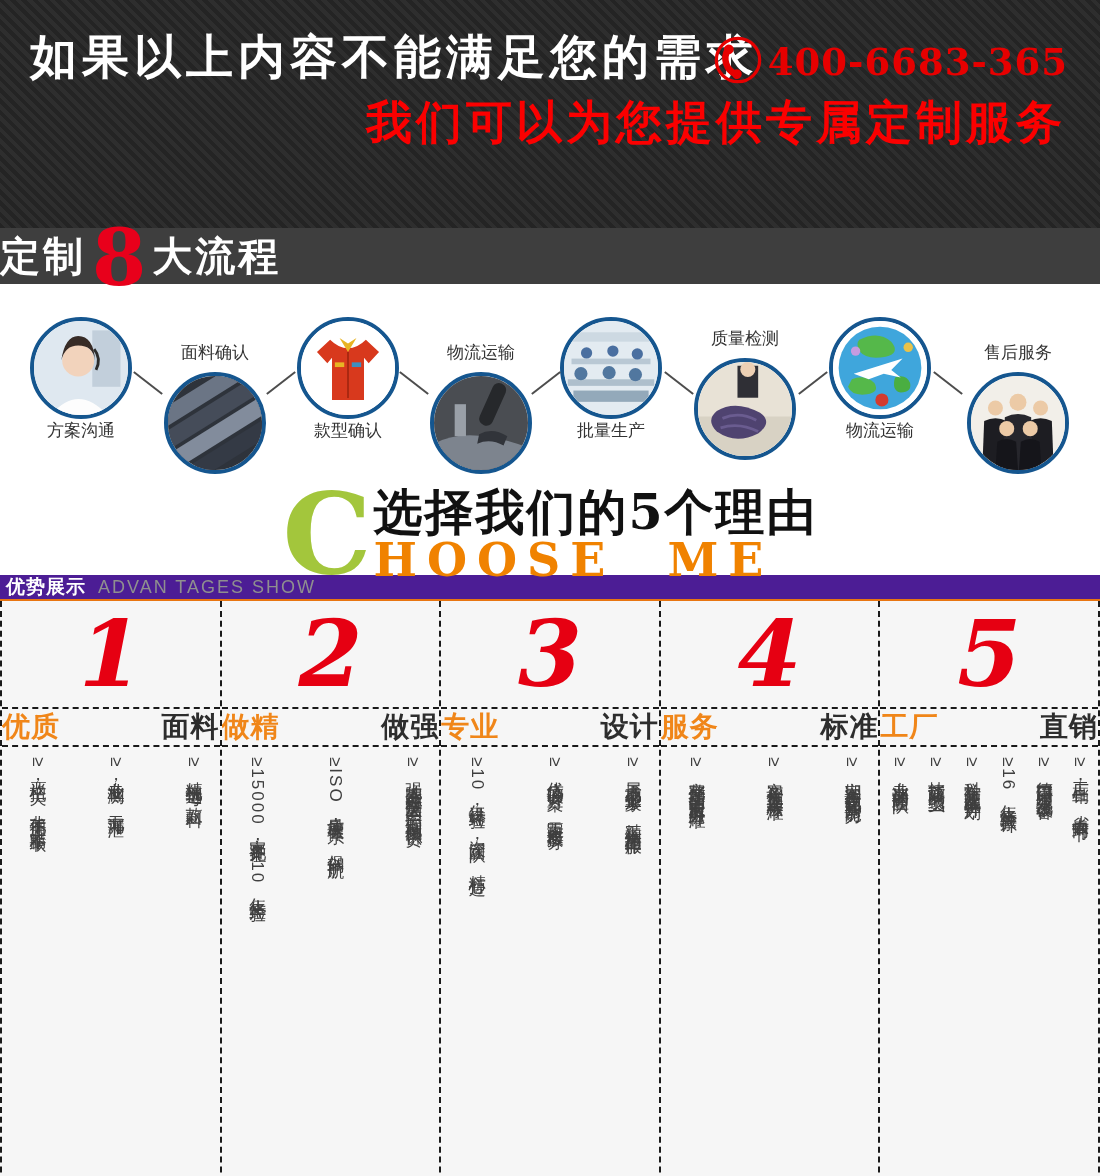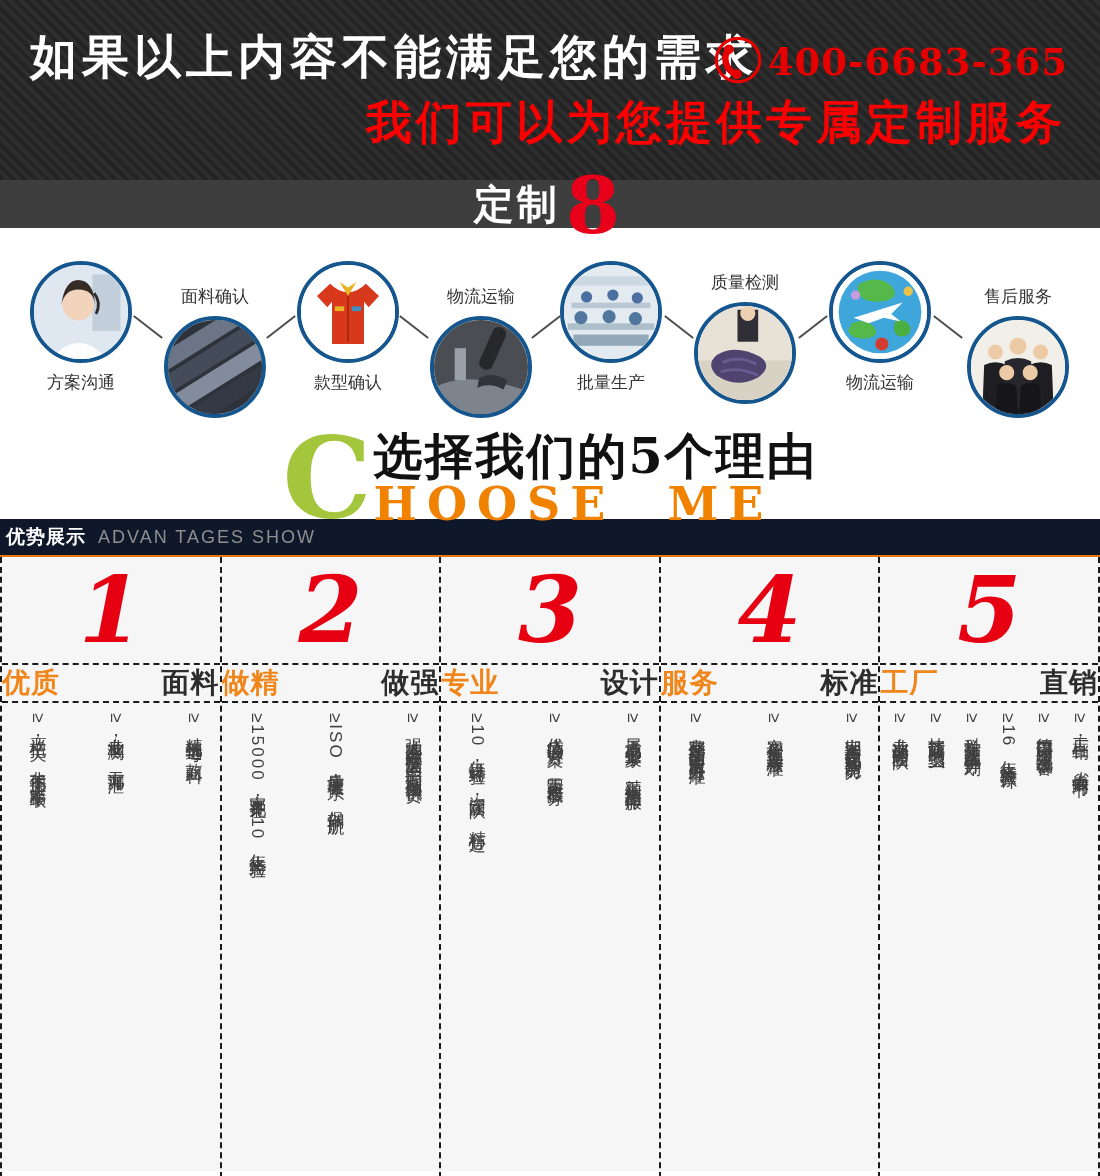--- a/index.html
+++ b/index.html
@@ -1,66 +1,66 @@
 <!DOCTYPE html>
 <html lang="zh"><head>
 <meta charset="utf-8">
 <style>
   * { margin:0; padding:0; box-sizing:border-box; }
   html,body { width:1100px; background:#fff; font-family:"Liberation Sans","DejaVu Sans",sans-serif; }
   .page { width:1100px; height:1176px; overflow:hidden; position:relative; }
 
   
   .top-banner{
-    height:180px;
+    height:228px;
     background:repeating-linear-gradient(45deg,#242424 0 4px,#2e2e2e 4px 8px);
     position:relative; overflow:hidden;text-align:right;
   }
   .main-title{
     position:absolute; left:30px; top:26px;
     color:#fff; font-size:47px; font-weight:bold; letter-spacing:5px; white-space:nowrap;
   }
   .phone-badge{ position:absolute; right:32px; top:34px; display:flex; align-items:center; }
   .phone-number{ color:#e60000; font-family:"DejaVu Serif","Liberation Serif",serif;
     font-size:37px; font-weight:bold; letter-spacing:1px; margin-left:4px; white-space:nowrap;}
   .sub-title{
     position:absolute; right:34px; top:92px;
     color:#fb0000; font-size:46px; font-weight:bold; letter-spacing:4px; white-space:nowrap;
   }
 
   
-  .ribbon{ height:48px; background:#3e3e3e; display:flex; align-items:center; justify-content:center; position:relative; z-index:2;}
+  .ribbon{ height:56px; background:#3e3e3e; display:flex; align-items:center; position:relative; z-index:2;}
   .ribbon .w{ color:#fff; font-size:40px; font-weight:bold; letter-spacing:3px; }
   .ribbon .big8{ color:#e8001b; font-size:78px; font-weight:900;
     font-family:"DejaVu Serif","Liberation Serif",serif; line-height:0.8; margin:0 6px; position:relative; top:2px;}
 
   
   .flow{ height:202px; background:#fff; position:relative; }
   .step{ position:absolute; width:110px; text-align:center; }
   .circle{ width:102px; height:102px; border-radius:50%; border:4px solid #15568f;
     overflow:hidden; margin:0 auto; background:#fff; }
   .circle svg{ display:block; width:100%; height:100%; }
-  .step-label{ font-size:17px; color:#333; margin-top:8px; white-space:nowrap; }
+  .step-label{ font-size:17px; color:#333; margin-top:0; white-space:nowrap; }
   .step.low .step-label{ margin:0 0 8px 0; }
   .conn{ position:absolute; width:36px; height:2px; background:#4d4d4d; top:98px; }
   .conn.down{ transform:rotate(38deg); }
   .conn.up{ transform:rotate(-38deg); }
 
   
   .choose{ height:89px; background:#fff; display:flex; justify-content:center; align-items:flex-start; padding-top:2px; }
   .choose .bigC{ font-family:"DejaVu Serif","Liberation Serif",serif; font-weight:bold;
     font-size:112px; line-height:0.82; color:#a3c63c; margin-right:2px; }
   .choose .stack{ display:flex; flex-direction:column; }
   .choose .cn{ font-family:"DejaVu Serif","Liberation Serif",serif; font-weight:bold;
     font-size:49px; color:#111; letter-spacing:2px; line-height:1.0; }
   .choose .en{ font-family:"DejaVu Serif","Liberation Serif",serif; font-weight:bold;
     font-size:46px; color:#f08200; letter-spacing:10px; line-height:1.0; white-space:pre; }
 
   
-  .adv-bar{ height:38px; background:#0f172a; border-bottom:2px solid #e87511;
+  .adv-bar{ height:26px; background:#4c1d95; border-bottom:2px solid #e87511;
     display:flex; align-items:center; padding-left:6px; }
   .adv-bar .cn{ color:#fff; font-size:19px; font-weight:bold; letter-spacing:1px; }
   .adv-bar .en{ color:#8f8f8f; font-size:18px; margin-left:12px; letter-spacing:2px; }
 
   
   .reasons{ display:grid; grid-template-columns:repeat(5,1fr); width:1100px;
     background:#f6f6f6; border-left:2px dashed #1a1a1a; height:631px; }
   .reason{ border-right:2px dashed #1a1a1a; display:flex; flex-direction:column; overflow:hidden; }
   .num-band{ height:108px; border-bottom:2px dashed #1a1a1a;
     display:flex; align-items:center; justify-content:center; }
@@ -97,20 +97,21 @@
         </svg>
       </span>
       <span class="phone-number">400-6683-365</span>
     </div>
     <div class="sub-title">我们可以为您提供专属定制服务</div>
   </div>
 
   <div class="ribbon">
     <span class="w">定制</span>
     <span class="big8">8</span>
+    <span class="w">大流程</span>
   </div>
 
   <div class="flow">
 
     <div class="step high" style="left:26px; top:33px;">
       <div class="circle">
         <svg viewBox="0 0 100 100">
             <rect width="100" height="100" fill="#dfe8f0"></rect>
           <rect x="62" y="10" width="30" height="60" fill="#c2cfdb"></rect>
           <circle cx="47" cy="42" r="17" fill="#f2d3bc"></circle>

